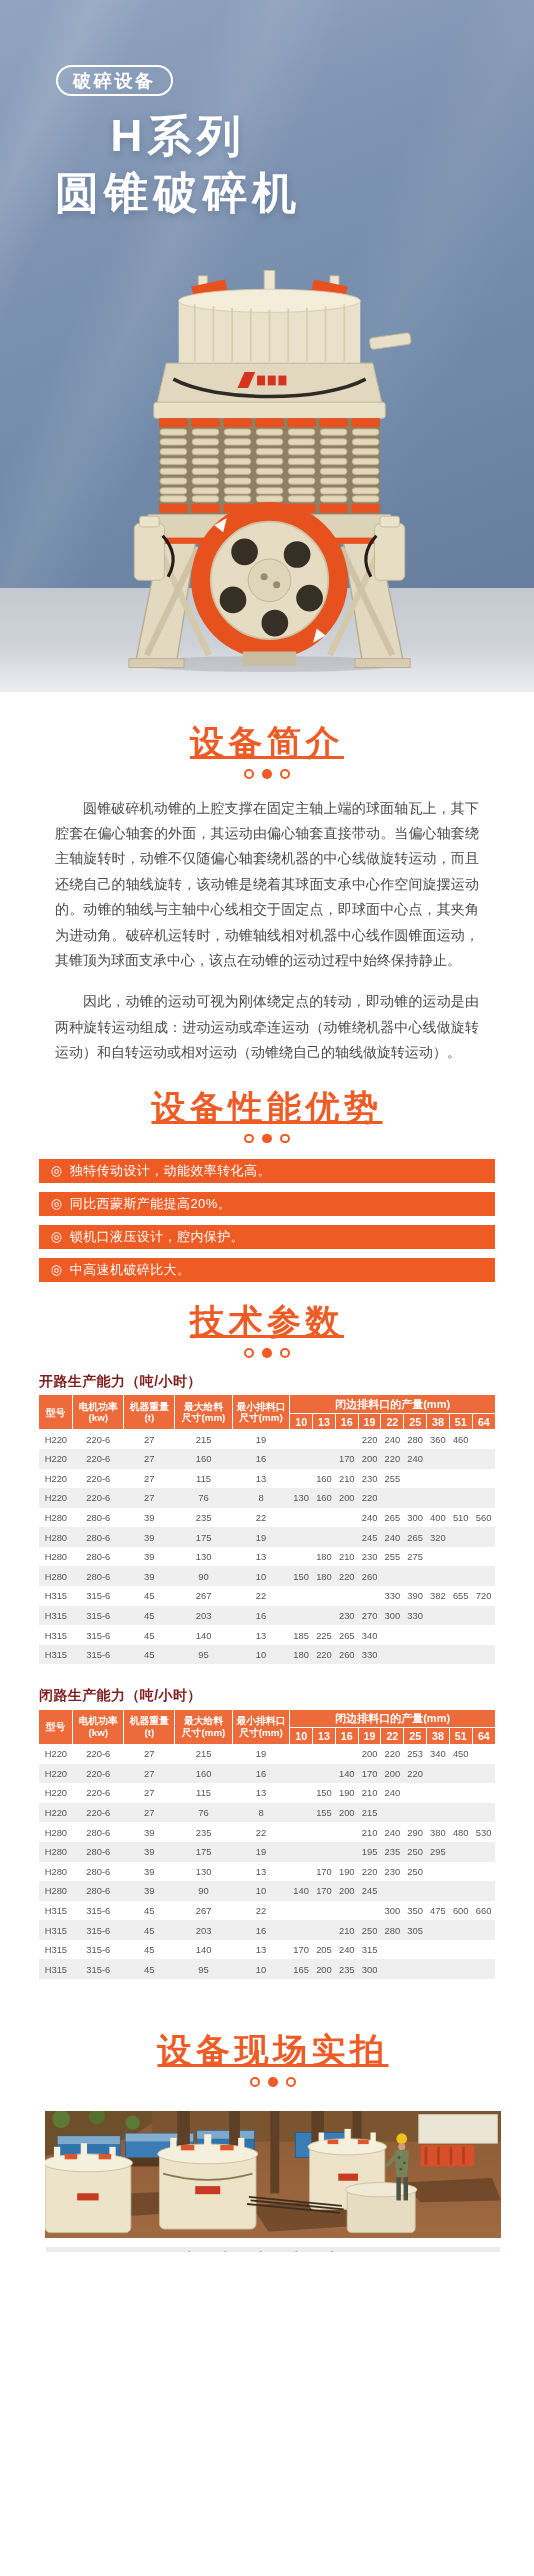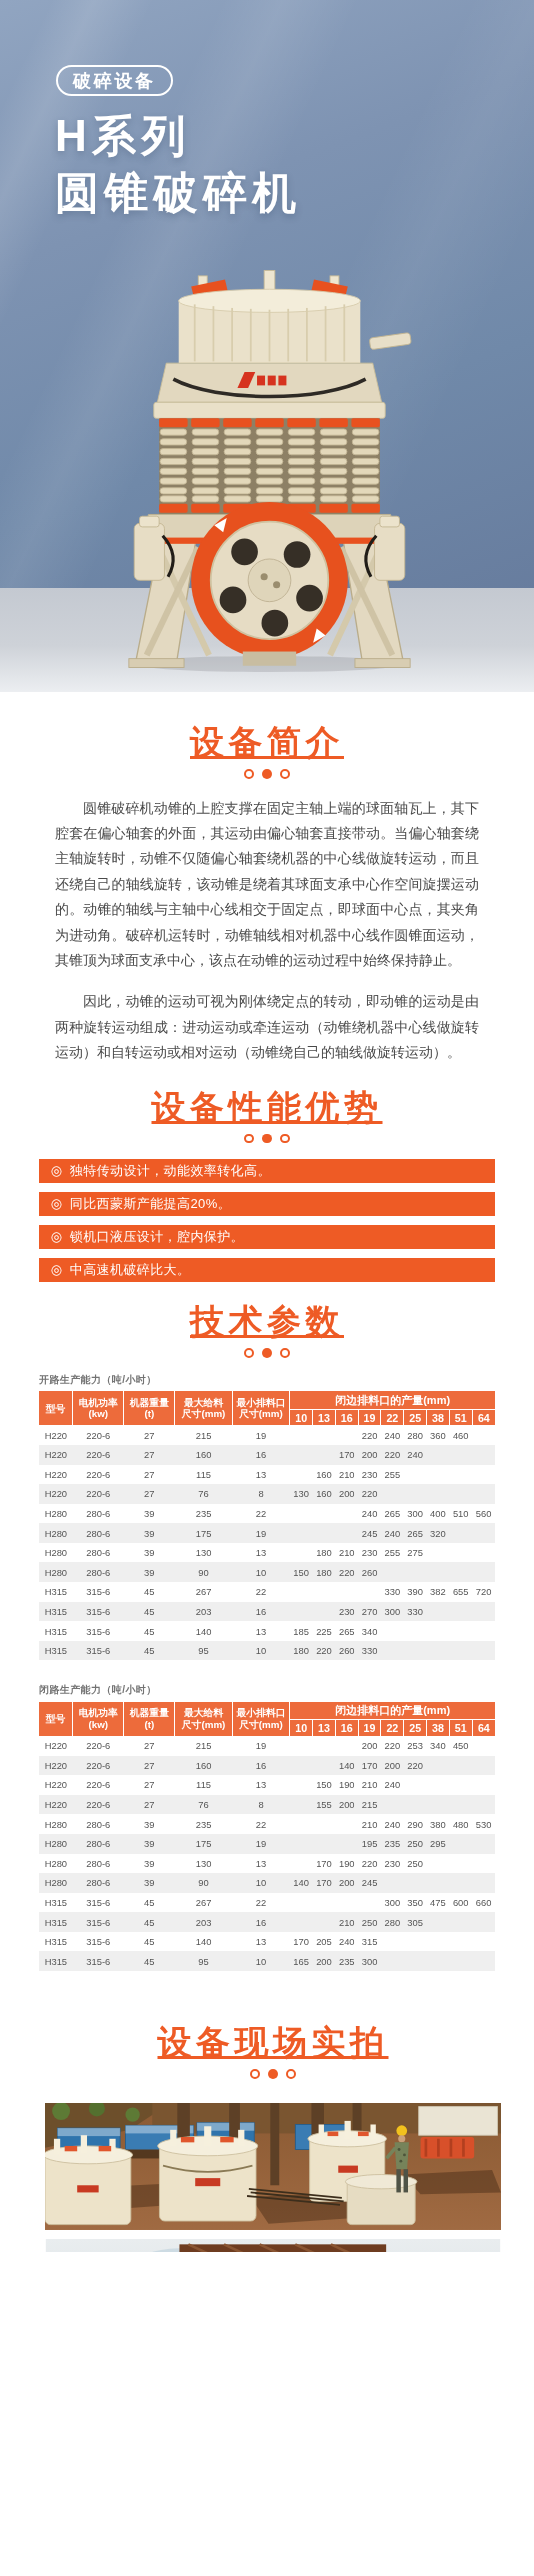--- a/index.html
+++ b/index.html
@@ -12,42 +12,42 @@
   .hero-streaks{position:absolute;inset:0;pointer-events:none;
     background:
       linear-gradient(115deg,rgba(255,255,255,0) 6%,rgba(255,255,255,.12) 11%,rgba(255,255,255,0) 18%),
       linear-gradient(115deg,rgba(255,255,255,0) 26%,rgba(255,255,255,.09) 33%,rgba(255,255,255,0) 42%),
       linear-gradient(115deg,rgba(255,255,255,0) 55%,rgba(255,255,255,.06) 63%,rgba(255,255,255,0) 74%);}
   .hero-floor{position:absolute;left:0;right:0;bottom:0;height:104px;
     background:linear-gradient(#c4c9d1 0%,#ced2d8 55%,#e2e5e9 85%,#eceef1 100%);}
   .badge{position:absolute;left:56px;top:65px;border:2.7px solid #fff;border-radius:19.6px;
     color:#fff;font-size:18px;font-weight:700;letter-spacing:2.7px;padding:4.5px 15px;line-height:1;}
   .hero-title{position:absolute;left:55px;top:107px;color:#fff;font-weight:900;
-    font-size:44px;line-height:57px;letter-spacing:5.3px;text-shadow:0 2.7px 7.1px rgba(35,55,85,.25);}
+    font-size:44px;line-height:57px;letter-spacing:5.3px;text-shadow:0 2.7px 7.1px rgba(35,55,85,.25);text-align:center;}
   .machine-svg{position:absolute;left:109px;bottom:19.6px;}
 
   
   .sec-title{text-align:center;color:#ee5b25;font-size:34px;font-weight:900;letter-spacing:4.5px;line-height:36px;text-decoration:underline;}
   .dots{display:flex;justify-content:center;align-items:center;gap:8px;margin-top:8px;height:11.6px;}
   .dot{width:9.8px;height:9.8px;border-radius:50%;box-sizing:border-box;}
   .dot.open{border:2.2px solid #ee5b25;background:#fff;}
   .dot.filled{background:#ee5b25;}
 
   .sec-intro{padding-top:32px;}
   .intro-text{width:456px;margin:9px auto 0;color:#4a4a4a;font-size:14px;line-height:25.4px;text-align:justify;}
   .intro-text p{margin:16px;text-indent:2em;}
 
   .sec-adv{margin-top:23px;}
   .adv-list{width:456px;margin:14.3px auto 0;}
   .adv-bar{background:#ee5b25;color:#fff;height:24px;margin-bottom:9px;display:flex;align-items:center;
     font-size:13px;padding-left:11.6px;letter-spacing:0.4px;}
   .adv-bullet{margin-right:7.1px;font-size:13.4px;line-height:1;}
 
   .sec-params{margin-top:21.4px;}
-  .table-caption{width:456px;margin:14.3px auto 0;font-size:10px;font-weight:800;color:#737373;letter-spacing:0.4px;}
+  .table-caption{width:456px;margin:14.3px auto 0;font-size:14px;font-weight:800;color:#7f1d1d;letter-spacing:0.4px;}
   .table-wrap{width:456px;margin:4.5px auto 0;}
   table.spec{width:456px;border-collapse:collapse;table-layout:fixed;}
   table.spec th{background:#ed6b3b;color:#fff;font-weight:700;padding:0;}
   th.th-fixed{font-size:9.8px;line-height:11.6px;white-space:pre-line;border-right:1.8px solid #fff;height:34px;}
   th.th-group{font-size:11px;height:17px;border-bottom:1.8px solid #fff;}
   th.th-size{font-size:10.7px;height:15px;border-right:1.8px solid #fff;}
   table.spec tr th:last-child{border-right:none;}
   table.spec td{font-size:9.4px;color:#555;text-align:center;height:19.6px;padding:0;}
   table.spec tbody tr:nth-child(even){background:#efefef;}
   .caption-gap{margin-top:23px;}

